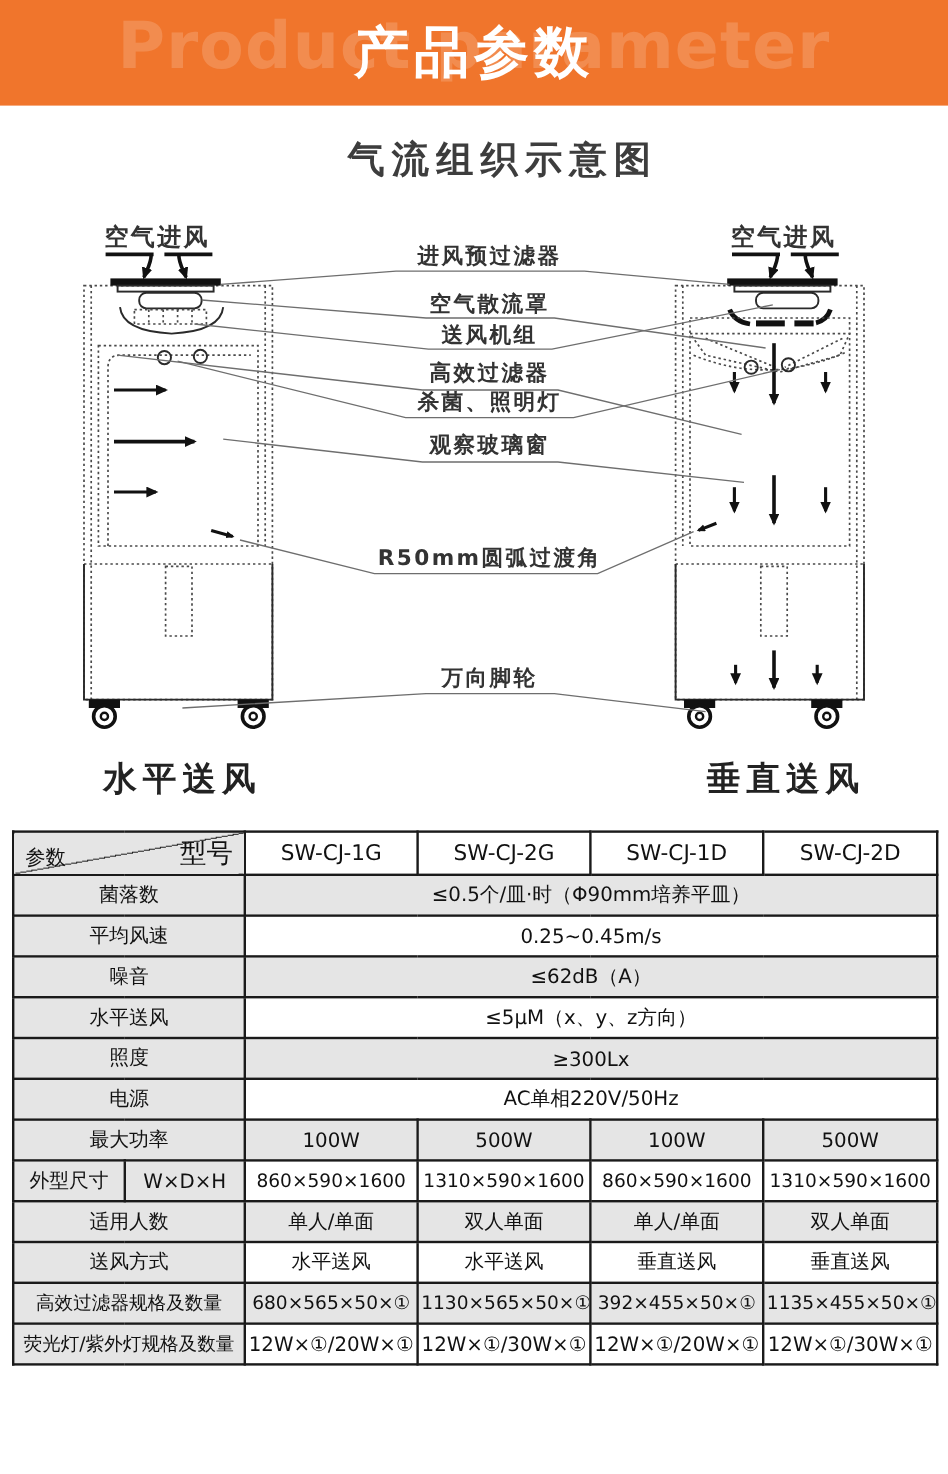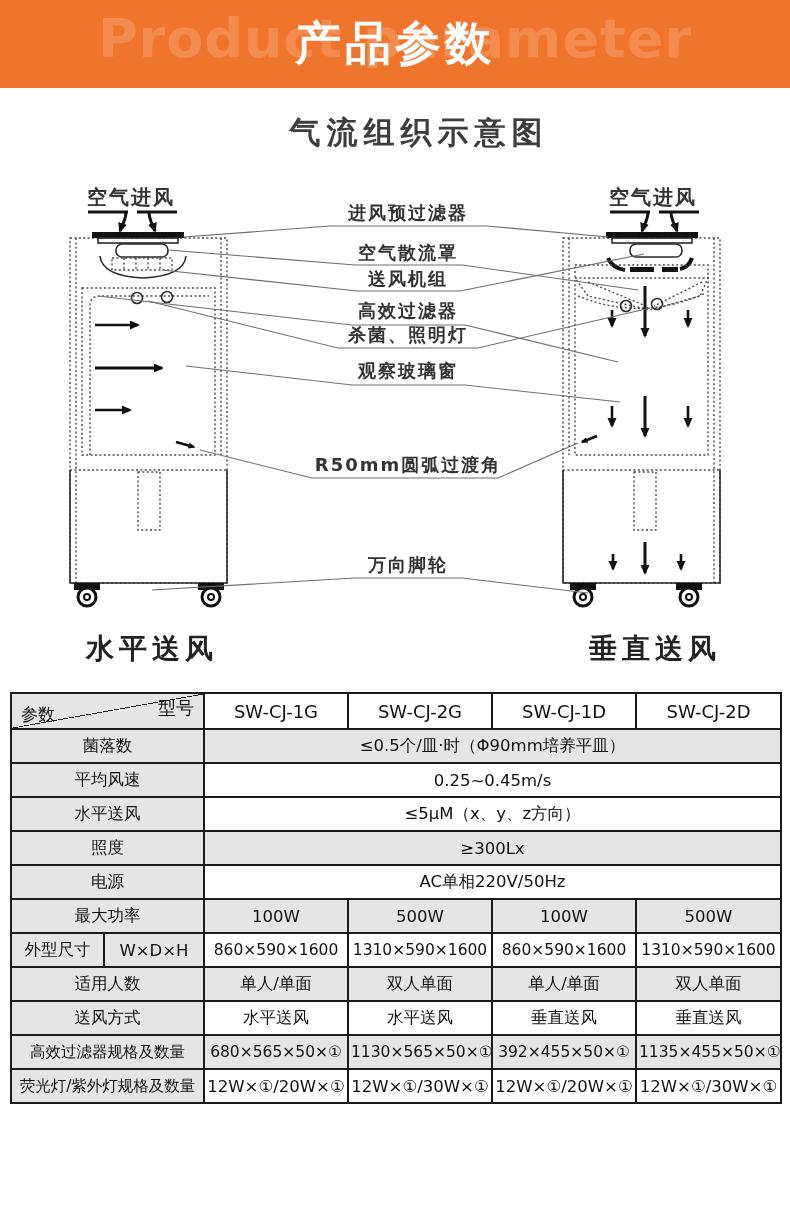--- a/index.html
+++ b/index.html
@@ -55,21 +55,21 @@
     padding:0 2px;overflow:hidden;white-space:nowrap;
     font-weight:normal;height:32px;
   }
   table.spec tr.head td,table.spec tr.head th{height:34px;font-size:18px;}
   td.labelcell{background:var(--gray);}
   td.altbg{background:var(--gray);}
   td.corner{
     background:var(--gray);position:relative;padding:0;
     background-image:linear-gradient(to bottom right,transparent 49.5%,var(--border) 49.5%,var(--border) 50.8%,transparent 50.8%);
   }
-  td.corner .tr{position:absolute;top:2px;right:9px;font-size:18px;}
+  td.corner .tr{position:absolute;top:2px;right:9px;font-size:22px;}
   td.corner .bl{position:absolute;bottom:2px;left:9px;font-size:17px;}
   td.small{font-size:15.5px;}
 </style>
 </head>
 <body>
 
 <header class="banner">
   <div class="watermark">Product parameter</div>
   <h1 class="banner-title">产品参数</h1>
 </header>
@@ -230,20 +230,24 @@
   <tbody id="spec-body">
       <tr>
         <td colspan="2" class="labelcell">菌落数</td>
         <td colspan="4" class="altbg">≤0.5个/皿·时（Φ90mm培养平皿）</td>
       </tr>
       <tr>
         <td colspan="2" class="labelcell">平均风速</td>
         <td colspan="4">0.25~0.45m/s</td>
       </tr>
       <tr>
+        <td colspan="2" class="labelcell">噪音</td>
+        <td colspan="4" class="altbg">≤62dB（A）</td>
+      </tr>
+      <tr>
         <td colspan="2" class="labelcell">水平送风</td>
         <td colspan="4">≤5μM（x、y、z方向）</td>
       </tr>
       <tr>
         <td colspan="2" class="labelcell">照度</td>
         <td colspan="4" class="altbg">≥300Lx</td>
       </tr>
       <tr>
         <td colspan="2" class="labelcell">电源</td>
         <td colspan="4">AC单相220V/50Hz</td>

